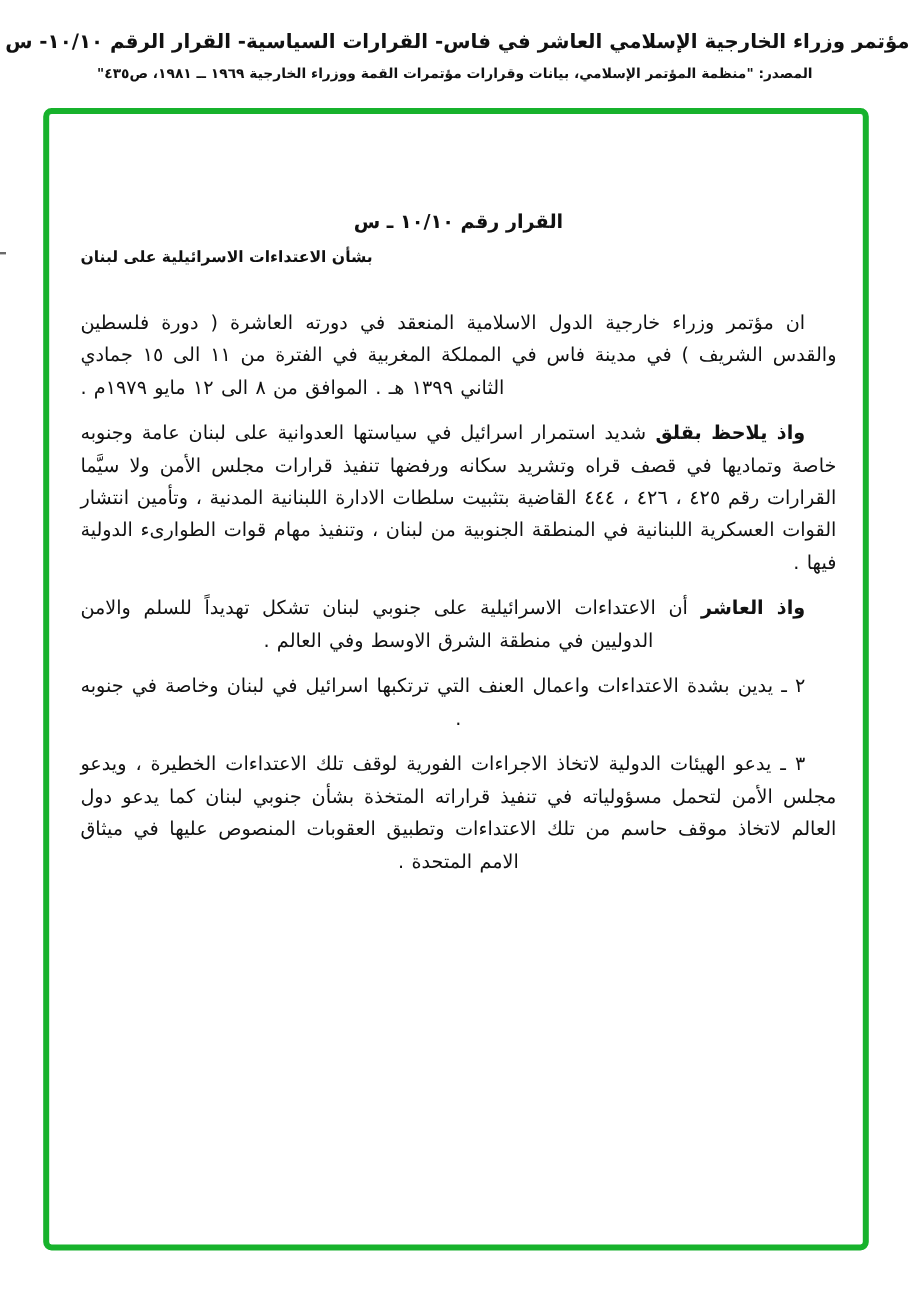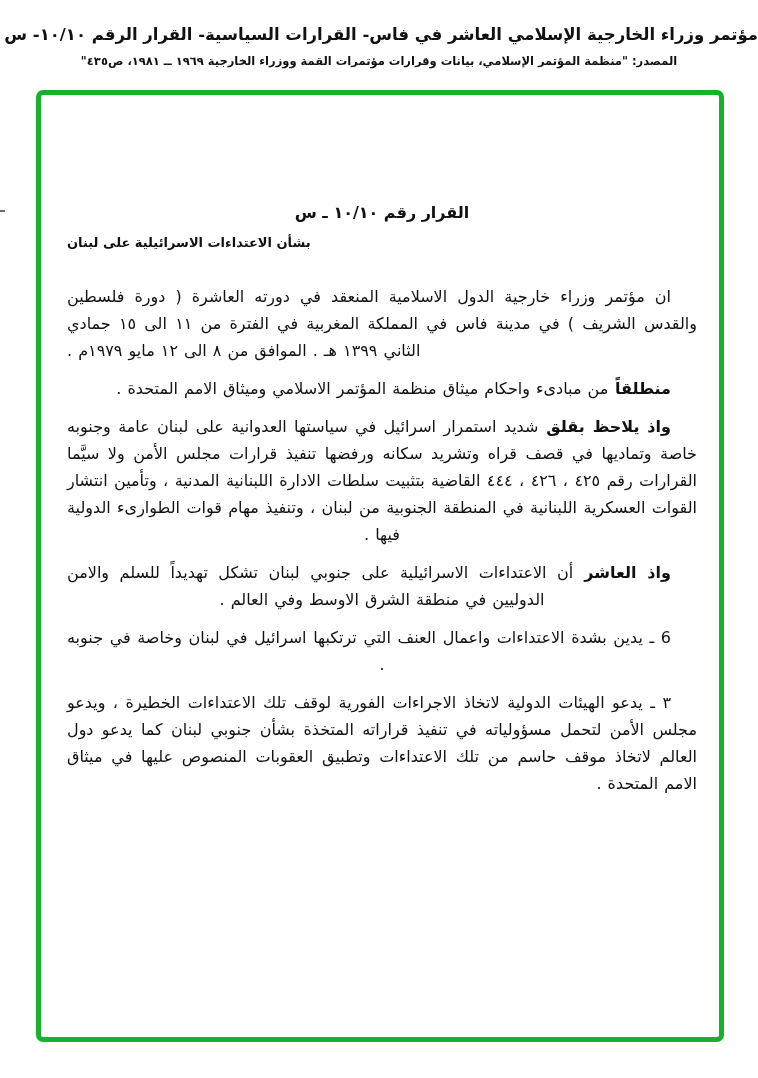--- a/index.html
+++ b/index.html
@@ -43,21 +43,21 @@
 
   
   .green-box {
     position: absolute;
     left: 36px; top: 90px;
     width: 688px; height: 952px;
     box-sizing: border-box;
     border: 5px solid #17b22c;
     border-radius: 7px;
     direction: rtl;
-    padding: 108px 22px 0 26px;
+    padding: 80px 22px 0 26px;
     overflow: hidden;
   }
 
   .doc-title-1 {
     text-align: center;
     font-size: 16px;
     font-weight: bold;
     margin: 0 0 13px 0;
   }
   .doc-title-2 {
@@ -92,19 +92,18 @@
   <div class="header-source">المصدر: "منظمة المؤتمر الإسلامي، بيانات وقرارات مؤتمرات القمة ووزراء الخارجية ١٩٦٩ ــ ١٩٨١، ص٤٣٥"</div>
 </div>
 
 <span class="margin-mark"></span>
 
 <section class="green-box" style="border-color: rgb(23, 178, 44);">
   <div class="doc-title-1">القرار رقم ١٠/١٠ ـ س</div>
   <div class="doc-title-2">بشأن الاعتداءات الاسرائيلية على لبنان</div>
   <div class="paragraphs">
       <p class="para">ان مؤتمر وزراء خارجية الدول الاسلامية المنعقد في دورته العاشرة ( دورة فلسطين والقدس الشريف ) في مدينة فاس في المملكة المغربية في الفترة من ١١ الى ١٥ جمادي الثاني ١٣٩٩ هـ . الموافق من ٨ الى ١٢ مايو ١٩٧٩م .</p>
-      <p class="para"><b>منطلقاً </b>من مبادىء واحكام ميثاق منظمة المؤتمر الاسلامي وميثاق الامم المتحدة .</p>
       <p class="para"><b>واذ يلاحظ بقلق </b>شديد استمرار اسرائيل في سياستها العدوانية على لبنان عامة وجنوبه خاصة وتماديها في قصف قراه وتشريد سكانه ورفضها تنفيذ قرارات مجلس الأمن ولا سيَّما القرارات رقم ٤٢٥ ، ٤٢٦ ، ٤٤٤ القاضية بتثبيت سلطات الادارة اللبنانية المدنية ، وتأمين انتشار القوات العسكرية اللبنانية في المنطقة الجنوبية من لبنان ، وتنفيذ مهام قوات الطوارىء الدولية فيها .</p>
       <p class="para"><b>واذ العاشر </b>أن الاعتداءات الاسرائيلية على جنوبي لبنان تشكل تهديداً للسلم والامن الدوليين في منطقة الشرق الاوسط وفي العالم .</p>
-      <p class="para">6 ـ يدين بشدة الاعتداءات واعمال العنف التي ترتكبها اسرائيل في لبنان وخاصة في جنوبه .</p>
+      <p class="para">٢ ـ يدين بشدة الاعتداءات واعمال العنف التي ترتكبها اسرائيل في لبنان وخاصة في جنوبه .</p>
       <p class="para">٣ ـ يدعو الهيئات الدولية لاتخاذ الاجراءات الفورية لوقف تلك الاعتداءات الخطيرة ، ويدعو مجلس الأمن لتحمل مسؤولياته في تنفيذ قراراته المتخذة بشأن جنوبي لبنان كما يدعو دول العالم لاتخاذ موقف حاسم من تلك الاعتداءات وتطبيق العقوبات المنصوص عليها في ميثاق الامم المتحدة .</p>
     </div>
 </section>
 
 </body></html>

